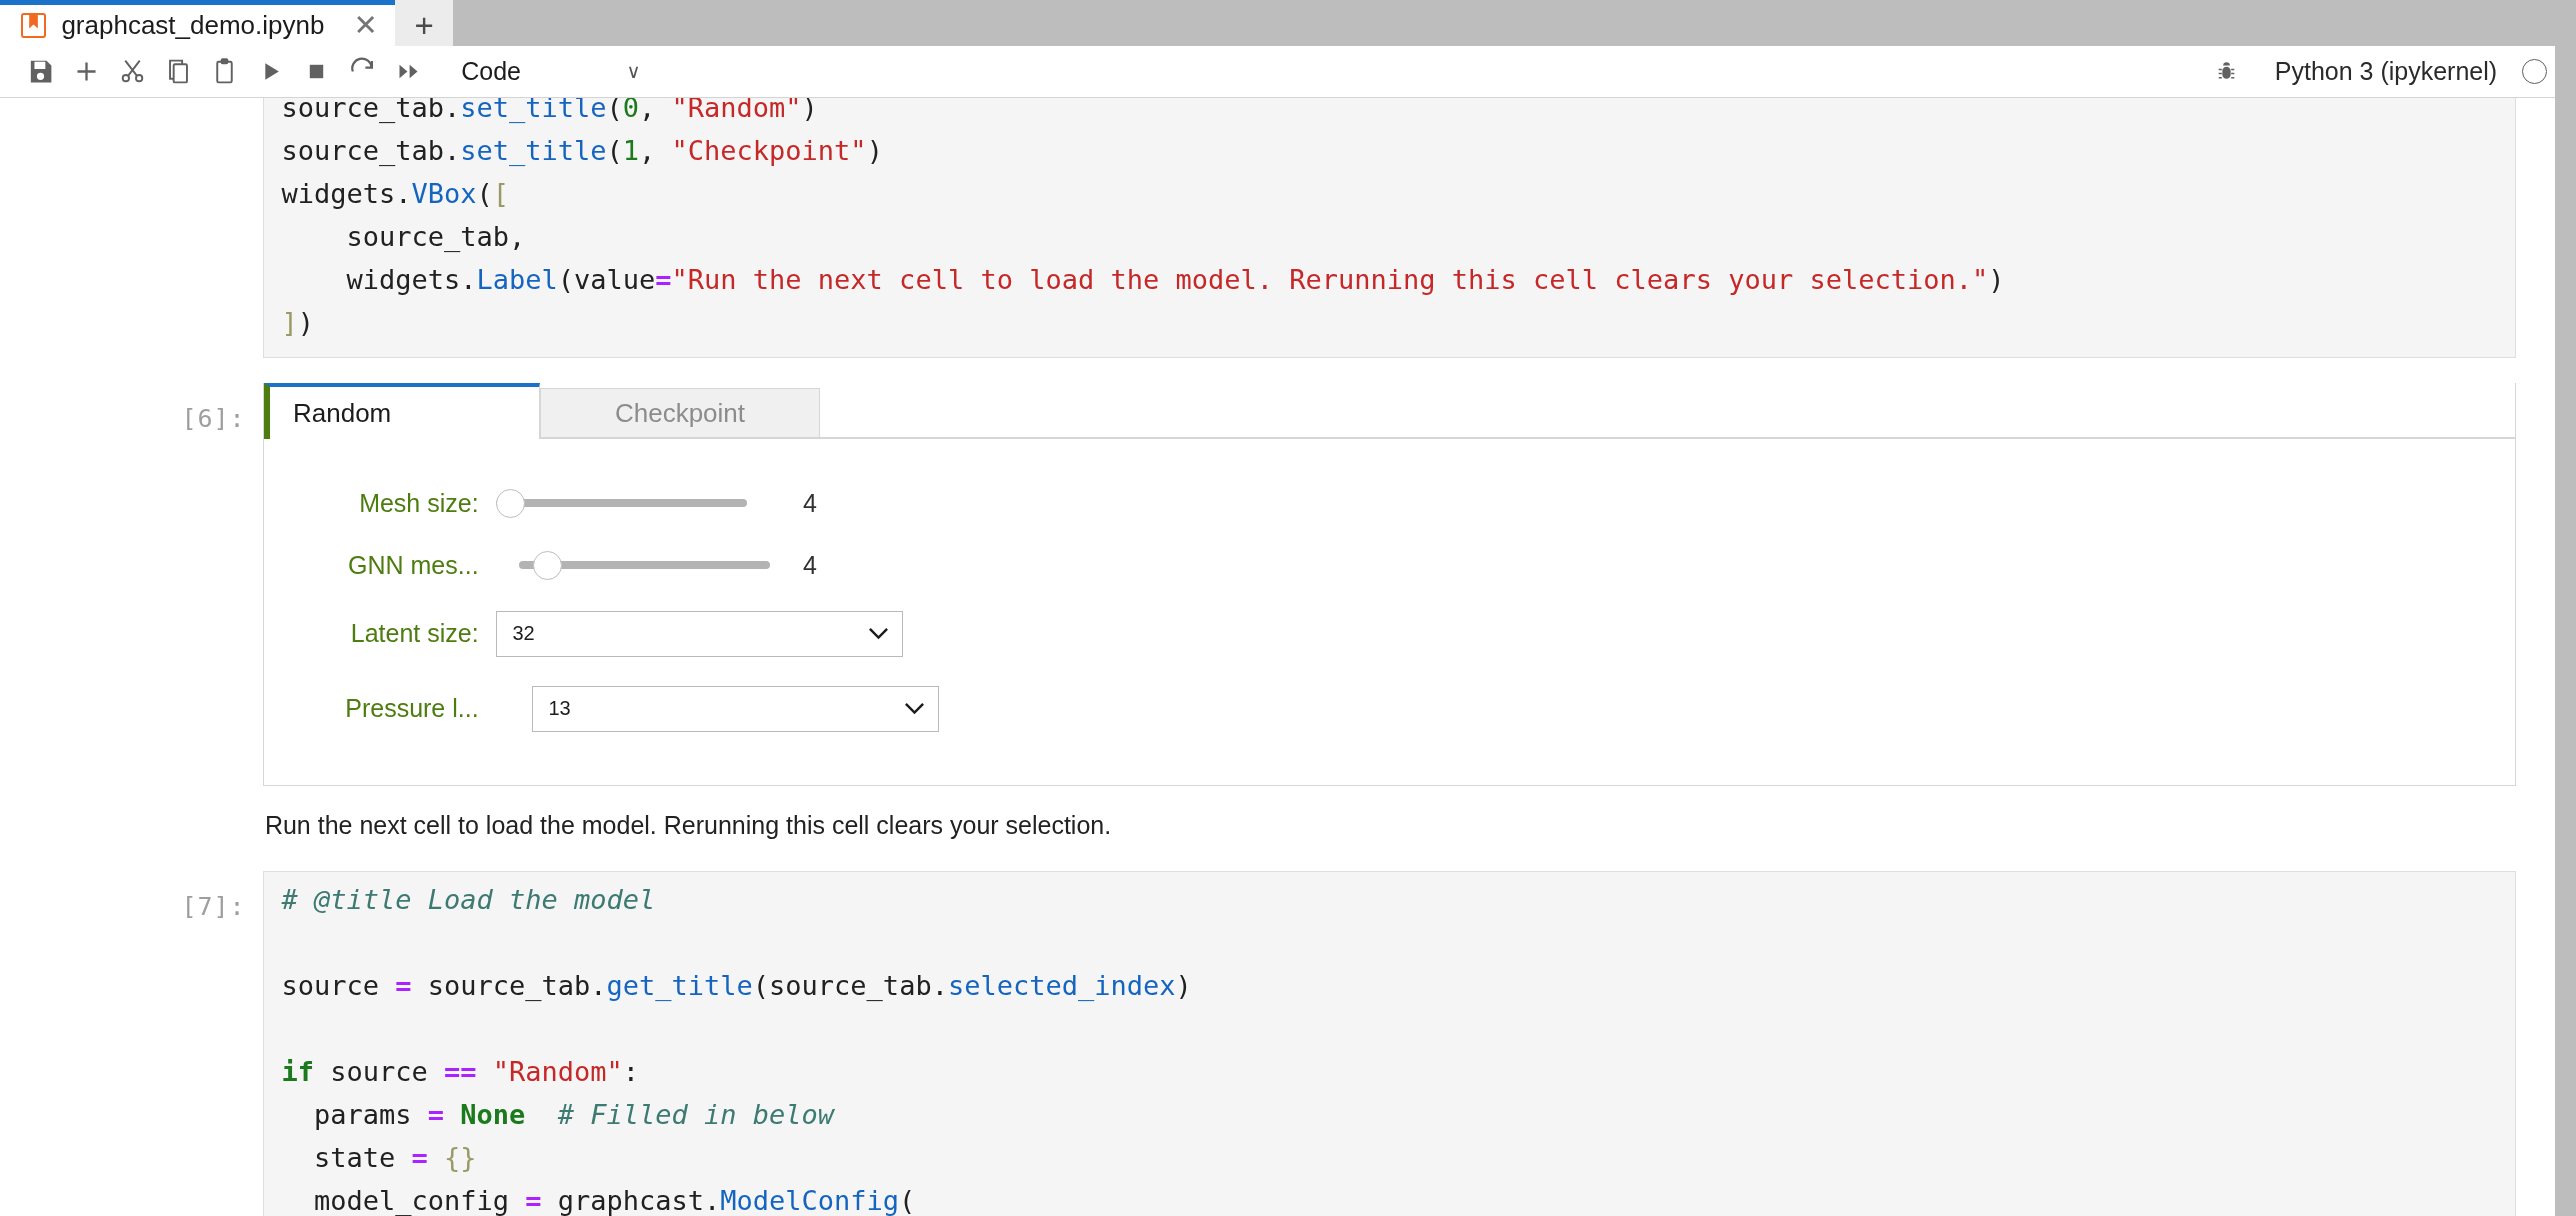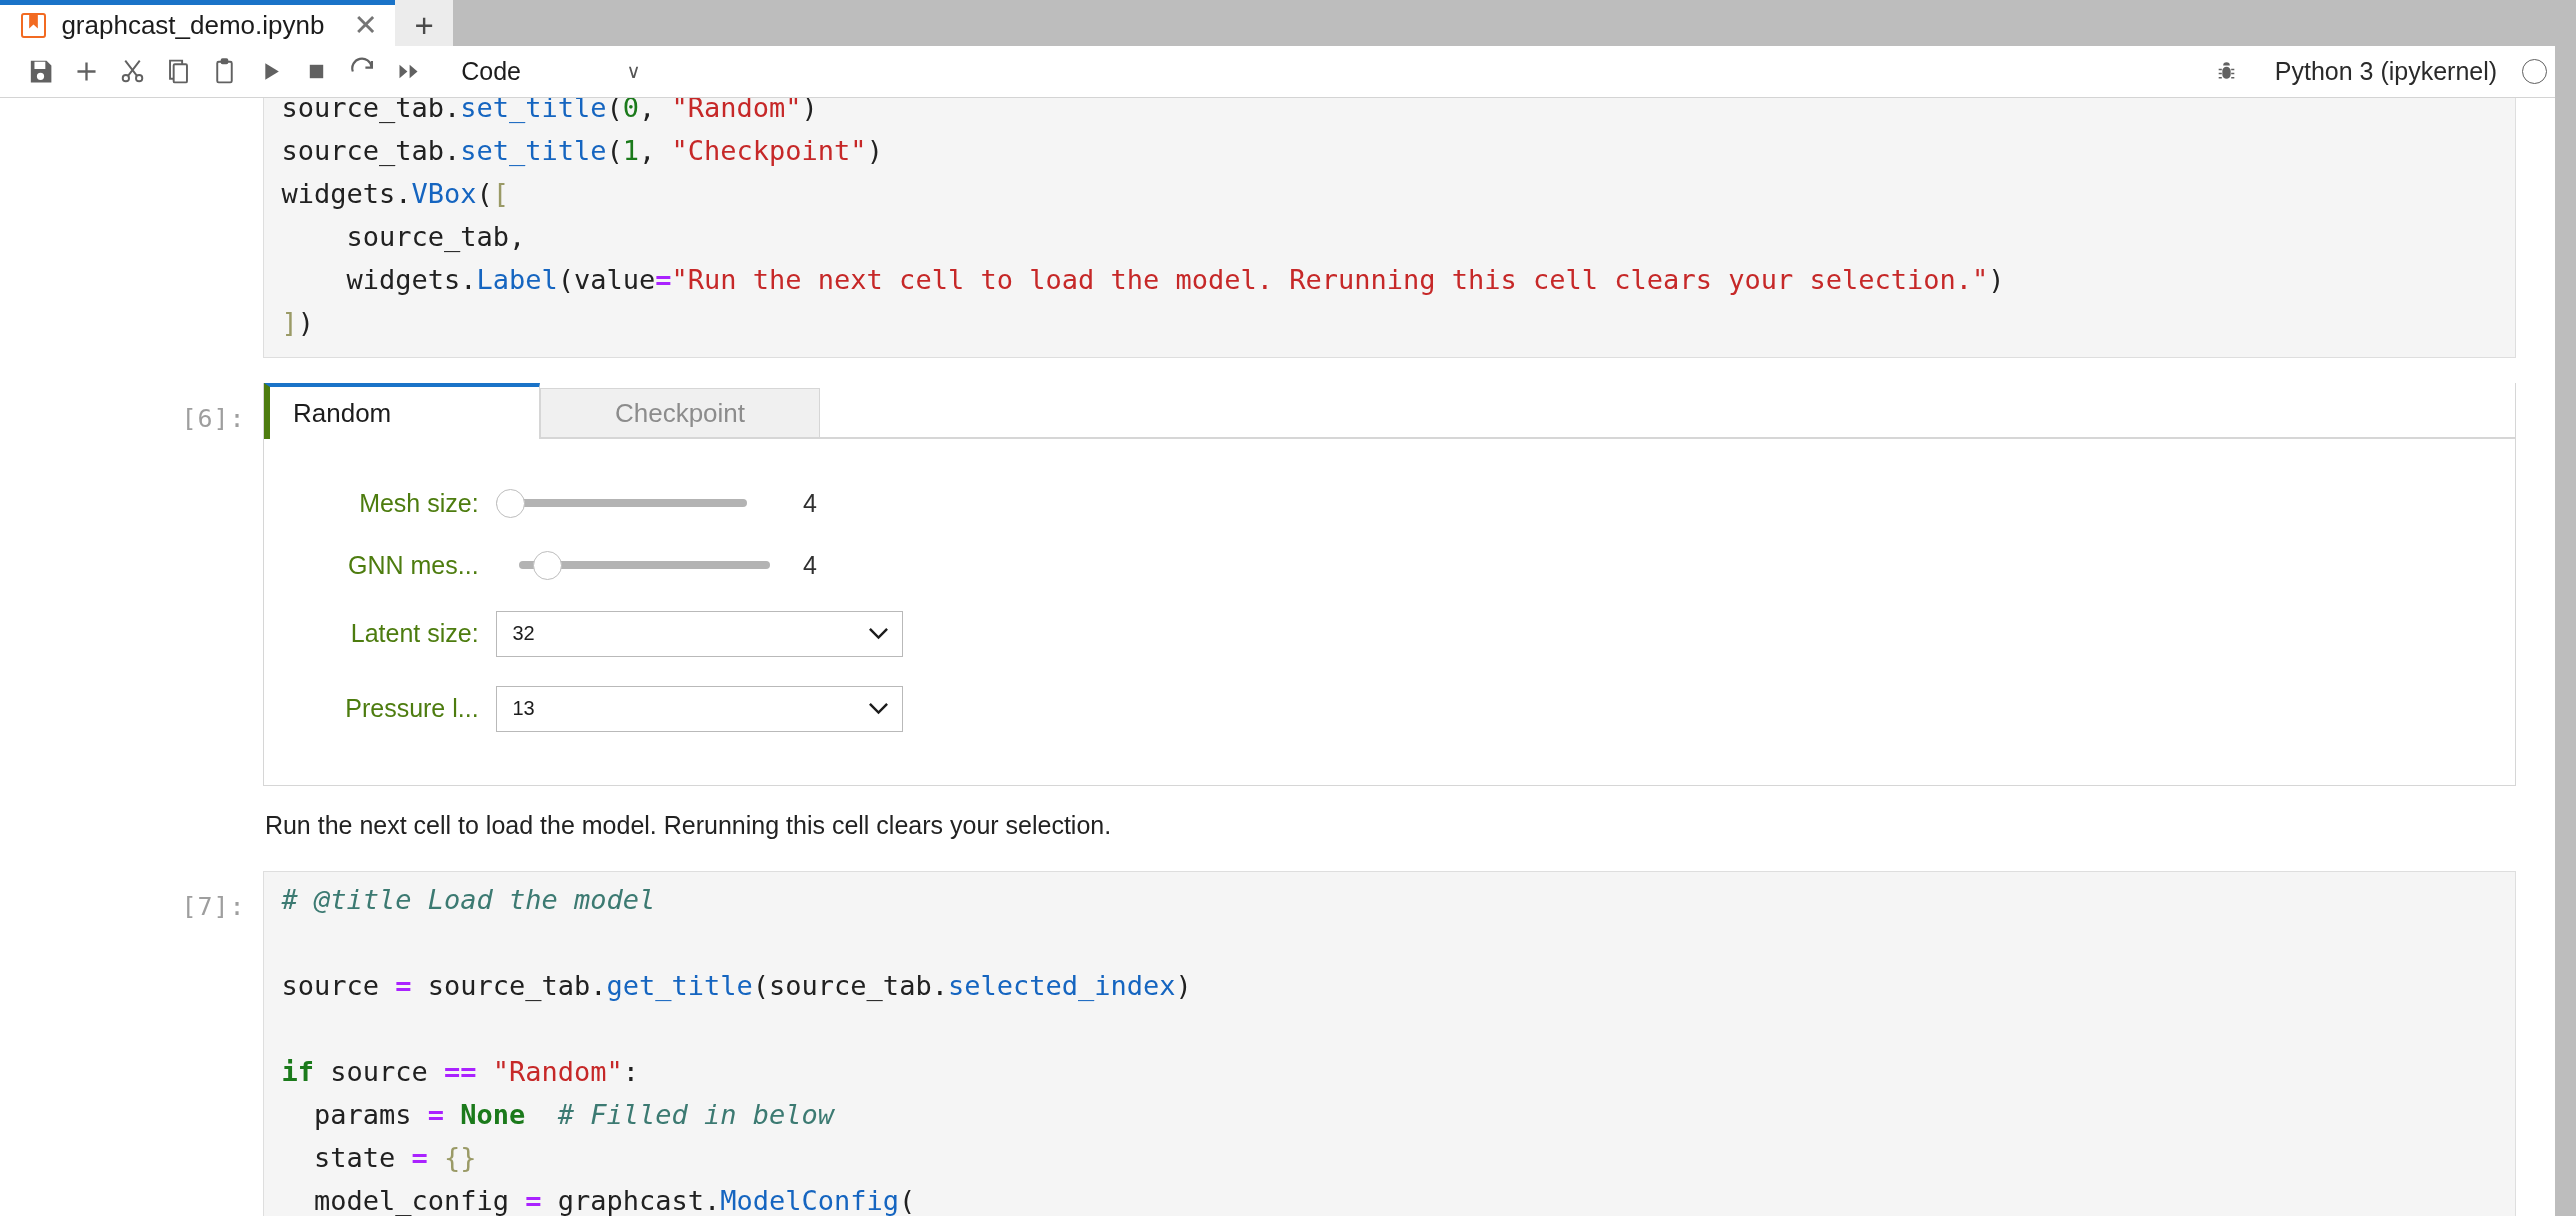--- a/index.html
+++ b/index.html
@@ -455,21 +455,21 @@
               <div class="wselect">
                 <span>32</span>
                 <span class="chev">
                   <svg width="21" height="13.5" viewBox="0 0 22 14" fill="none" stroke="#1c1c1c" stroke-width="2.6">
                     <path d="M2 2l9 9 9-9"></path>
                   </svg>
                 </span>
               </div>
             </div>
 
-            <div class="wrow" style="height:75px;">
+            <div class="wrow" style="height:75px;gap:36px;">
               <div class="wlabel">Pressure l...</div>
               <div class="wselect">
                 <span>13</span>
                 <span class="chev">
                   <svg width="21" height="13.5" viewBox="0 0 22 14" fill="none" stroke="#1c1c1c" stroke-width="2.6">
                     <path d="M2 2l9 9 9-9"></path>
                   </svg>
                 </span>
               </div>
             </div>

